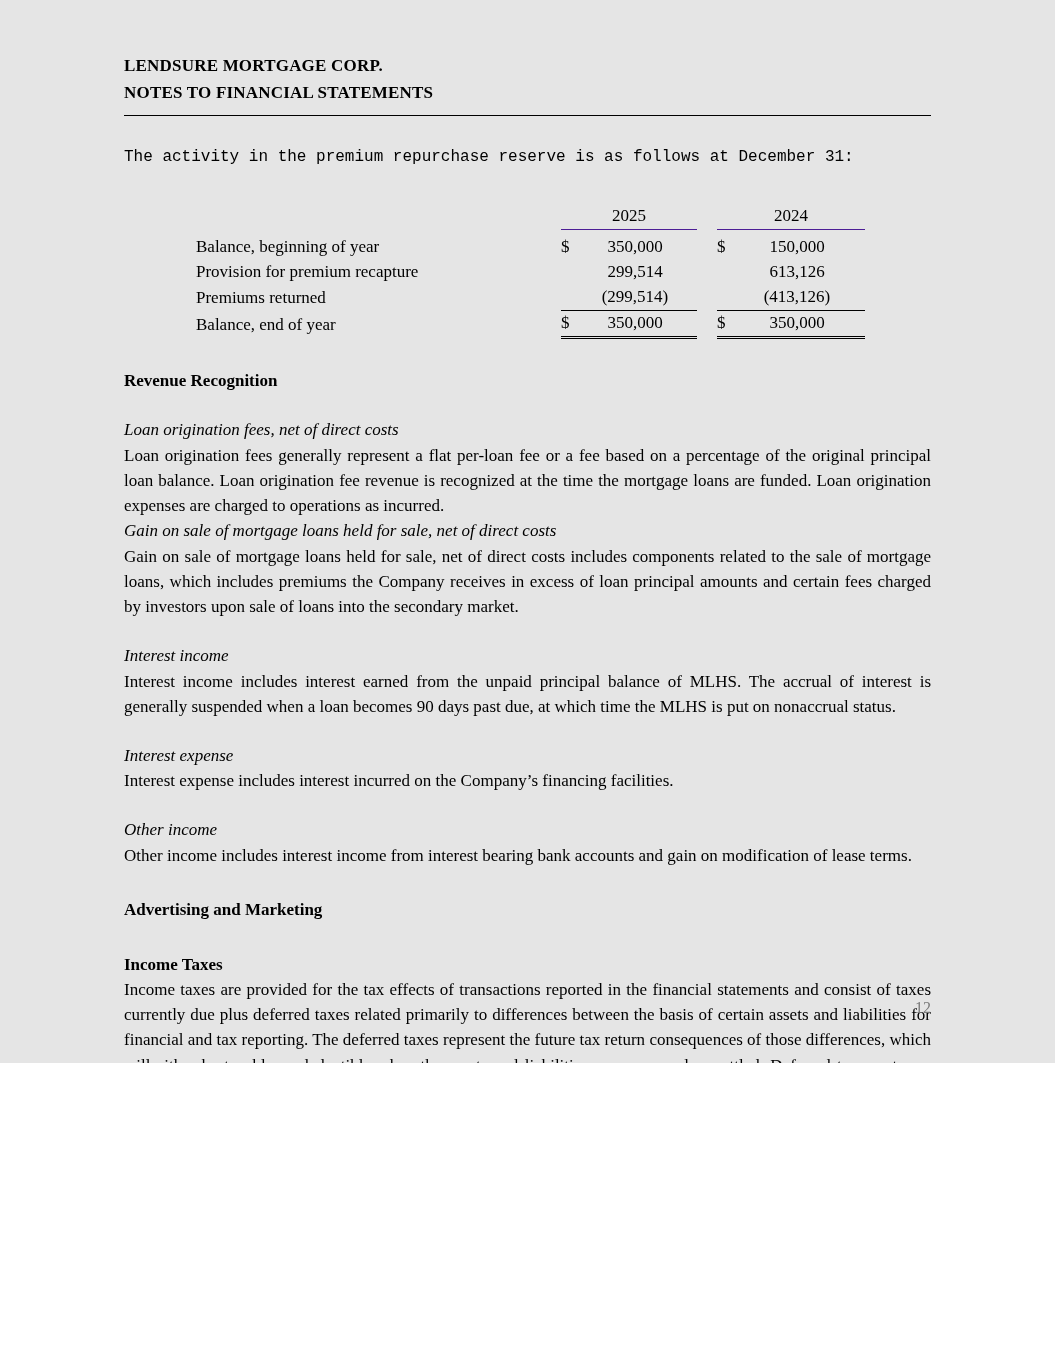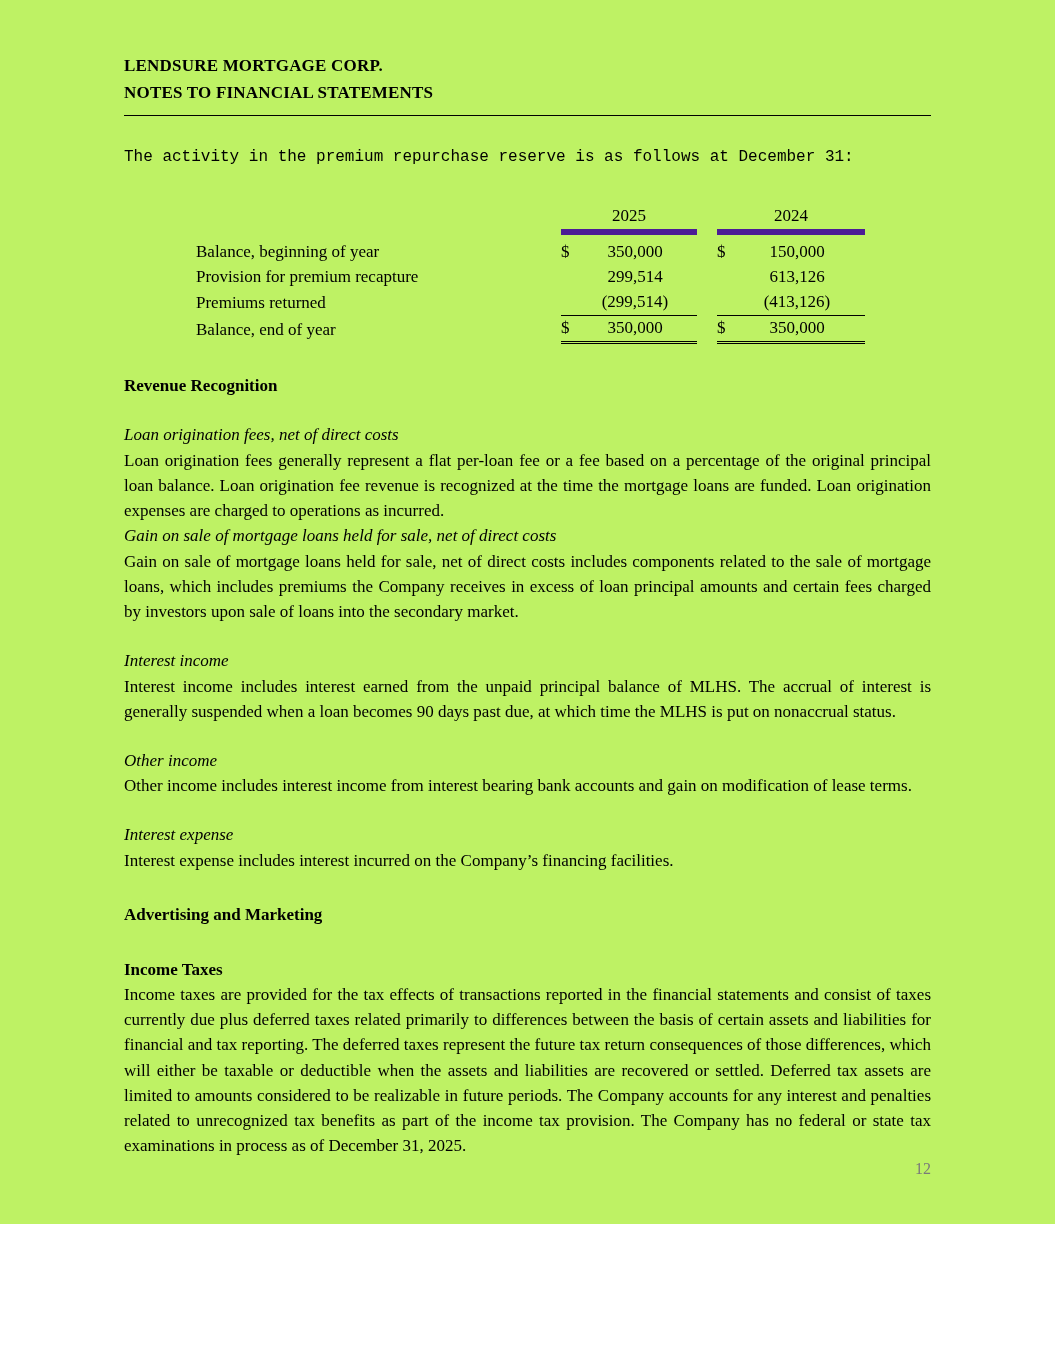--- a/index.html
+++ b/index.html
@@ -4,37 +4,37 @@
 <style>
   * { box-sizing: border-box; }
   html, body { margin: 0; padding: 0; background: #ffffff; }
   body {
     width: 1055px; height: 1365px;
     font-family: "Liberation Serif", "DejaVu Serif", serif;
     color: #000;
   }
   .page {
     position: relative;
-    width: 1055px; height: 1224px;
+    width: 1055px; height: 1063px;
     padding: 52px 124px 0 124px;
-    background: #bef264;
+    background: #e5e5e5;
     overflow: hidden;
   }
   .hdr-line { font-weight: bold; font-size: 17px; line-height: 1.6; letter-spacing: 0.2px; }
   .hdr-rule { border-top: 1.5px solid #000; margin-top: 9px; }
   .intro { margin: 30px 0 0 0; font-size: 16px; line-height: 1.45; font-family: Liberation Mono, monospace; }
 
   table.fin { border-collapse: collapse; margin: 34px 0 0 72px; font-size: 17px; }
   table.fin td { padding: 2.5px 0; vertical-align: bottom; }
   .fin .lbl  { width: 365px; text-align: left; }
   .fin .dol  { width: 20px;  text-align: left; }
   .fin .val  { width: 116px; text-align: center; padding-right: 8px; }
   .fin .val.w2 { width: 128px; }
   .fin .gapc { width: 20px; }
-  .fin .year-head { text-align: center; border-bottom: 6px solid #4c1d95; padding-bottom: 3px; }
+  .fin .year-head { text-align: center; border-bottom: 1px solid #4c1d95; padding-bottom: 3px; }
   .fin tbody tr:first-child td { padding-top: 7px; }
   .fin .rule-b { border-bottom: 1px solid #000; }
   .fin .dbl-b  { border-bottom: 3px double #000; }
 
   section h3 { margin: 29px 0 0 0; font-size: 17px; font-weight: bold; line-height: 1.5; }
   .block { margin-top: 24px; }
   .block.first { margin-top: 0; }
   .subhead { margin: 0; font-style: italic; font-size: 17px; line-height: 1.5; }
   .para { margin: 0; font-size: 17px; line-height: 1.48; text-align: justify; }
 
@@ -106,26 +106,26 @@
     </div>
     <div class="block first">
       <p class="subhead">Gain on sale of mortgage loans held for sale, net of direct costs</p>
       <p class="para">Gain on sale of mortgage loans held for sale, net of direct costs includes components related to the sale of mortgage loans, which includes premiums the Company receives in excess of loan principal amounts and certain fees charged by investors upon sale of loans into the secondary market.</p>
     </div>
     <div class="block">
       <p class="subhead">Interest income</p>
       <p class="para">Interest income includes interest earned from the unpaid principal balance of MLHS. The accrual of interest is generally suspended when a loan becomes 90 days past due, at which time the MLHS is put on nonaccrual status.</p>
     </div>
     <div class="block">
+      <p class="subhead">Interest expense</p>
+      <p class="para">Interest expense includes interest incurred on the Company’s financing facilities.</p>
+    </div>
+    <div class="block">
       <p class="subhead">Other income</p>
       <p class="para">Other income includes interest income from interest bearing bank accounts and gain on modification of lease terms.</p>
-    </div>
-    <div class="block">
-      <p class="subhead">Interest expense</p>
-      <p class="para">Interest expense includes interest incurred on the Company’s financing facilities.</p>
     </div>
   </section>
 
   <section>
     <h3>Advertising and Marketing</h3>
   </section>
 
   <section>
     <h3>Income Taxes</h3>
     <div class="block first">

